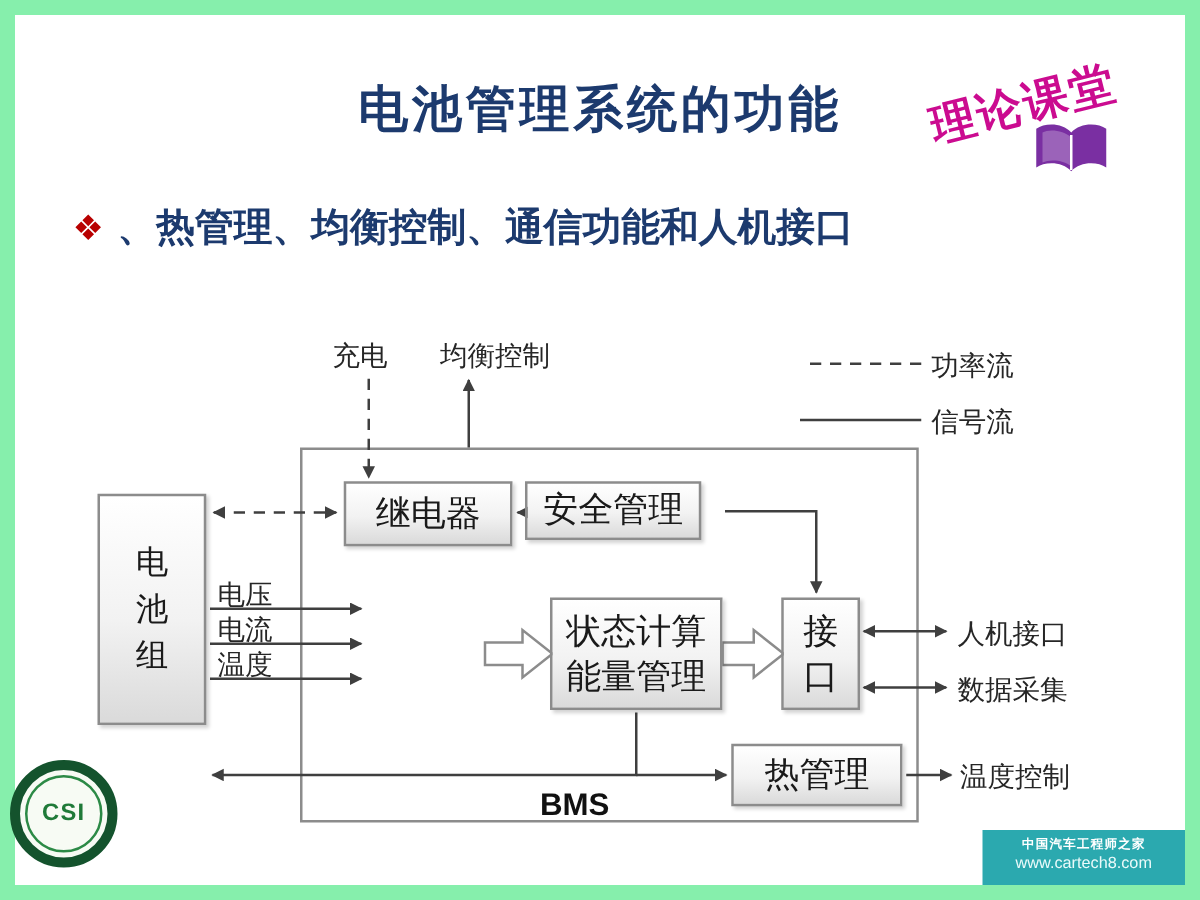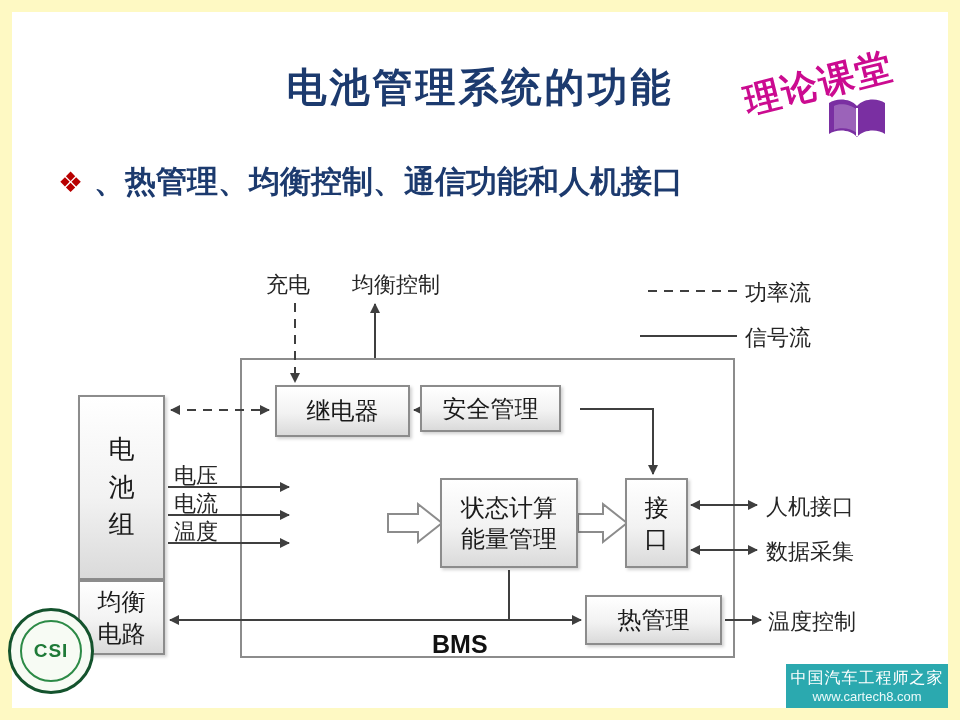--- a/index.html
+++ b/index.html
@@ -1,39 +1,39 @@
 <!DOCTYPE html>
 <html><head>
 <meta charset="utf-8">
 <style>
   *{margin:0;padding:0;box-sizing:border-box}
   html,body{width:960px;height:720px}
   body{font-family:"Liberation Sans","DejaVu Sans",sans-serif;background:#ffffff}
-  .stage{position:relative;width:960px;height:720px;background:#fef9c3;overflow:hidden}
+  .stage{position:relative;width:960px;height:720px;background:#86efac;overflow:hidden}
   .slide{position:absolute;left:12px;top:12px;width:936px;height:696px;background:#ffffff}
   .title{position:absolute;left:160px;top:60px;width:640px;text-align:center;font-size:40px;font-weight:bold;
          color:#1c3a6e;font-family:"Liberation Serif","DejaVu Serif",serif;letter-spacing:3px;z-index:6}
   .corner-tag{position:absolute;left:742px;top:52px;width:215px;font-size:36px;font-weight:bold;color:#cb0b90;
          transform:rotate(-14deg);letter-spacing:2px;font-family:"Liberation Serif","DejaVu Serif",serif;z-index:6}
   .book-icon{position:absolute;left:826px;top:96px;z-index:6}
   .bullet-marker{position:absolute;left:58px;top:166px;font-size:28px;color:#b80000;font-weight:bold;z-index:6}
   .bullet-text{position:absolute;left:94px;top:158px;width:835px;font-size:31px;font-weight:bold;color:#1c3a6e;
          line-height:47px;font-family:"Liberation Serif","DejaVu Serif",serif;z-index:6}
   .connectors{position:absolute;left:0;top:0;z-index:3;pointer-events:none}
   .bms-frame{position:absolute;left:240px;top:358px;width:495px;height:300px;border:2px solid #8c8c8c;z-index:2}
   .box{position:absolute;border:2px solid #8c8c8c;background:linear-gradient(180deg,#ffffff 0%,#f2f2f2 55%,#dadada 100%);
-       display:flex;align-items:center;justify-content:center;text-align:center;font-size:24px;color:#1a1a1a;
+       display:flex;align-items:center;justify-content:center;text-align:center;font-size:28px;color:#1a1a1a;
        line-height:1.3;white-space:pre-line;box-shadow:2px 2px 3px rgba(0,0,0,0.18);z-index:4}
   .dlabel{position:absolute;font-size:22px;color:#262626;white-space:nowrap;z-index:5}
   .bms-label{position:absolute;left:432px;top:630px;font-size:25px;font-weight:bold;color:#111;z-index:5}
   .footer{position:absolute;left:786px;top:664px;width:162px;height:44px;background:#2ba9af;color:#fff;
           text-align:center;padding-top:4px;z-index:7}
-  .footer .name{font-size:16px;font-weight:normal;letter-spacing:1px}
+  .footer .name{font-size:10px;font-weight:bold;letter-spacing:1px}
   .footer .url{font-size:13px;color:#eafafa}
-  .logo{position:absolute;left:8px;top:608px;width:86px;height:86px;border-radius:50%;border:3px solid #14532d;
+  .logo{position:absolute;left:8px;top:608px;width:86px;height:86px;border-radius:50%;border:8px solid #14532d;
         background:#f7fbf4;display:flex;align-items:center;justify-content:center;z-index:7}
   .logo-inner{width:62px;height:62px;border-radius:50%;border:2px solid #2c8a46;display:flex;align-items:center;
         justify-content:center;font-size:19px;font-weight:bold;color:#1f7a38;letter-spacing:1px}
 </style>
 </head>
 <body>
 
 <div class="stage">
   <div class="slide"></div>
 
@@ -89,22 +89,20 @@
 
     <polygon points="388,514 418,514 418,504 442,523 418,542 418,532 388,532" fill="#ffffff" stroke="#8c8c8c" stroke-width="2"></polygon>
     <polygon points="578,514 603,514 603,504 627,523 603,542 603,532 578,532" fill="#ffffff" stroke="#8c8c8c" stroke-width="2"></polygon>
   </svg>
 
   <div class="bms-frame"></div>
 
   <div class="box" style="left:78px;top:395px;width:87px;height:185px;font-size:26px;line-height:1.45">电
 池
 组</div>
-  <div class="box" style="left:78px;top:580px;width:87px;height:75px">均衡
-电路</div>
   <div class="box" style="left:275px;top:385px;width:135px;height:52px">继电器</div>
   <div class="box" style="left:420px;top:385px;width:141px;height:47px">安全管理</div>
   <div class="box" style="left:440px;top:478px;width:138px;height:90px">状态计算
 能量管理</div>
   <div class="box" style="left:625px;top:478px;width:63px;height:90px">接
 口</div>
   <div class="box" style="left:585px;top:595px;width:137px;height:50px">热管理</div>
 
   <div class="dlabel" style="left:266px;top:270px">充电</div>
   <div class="dlabel" style="left:352px;top:270px">均衡控制</div>

